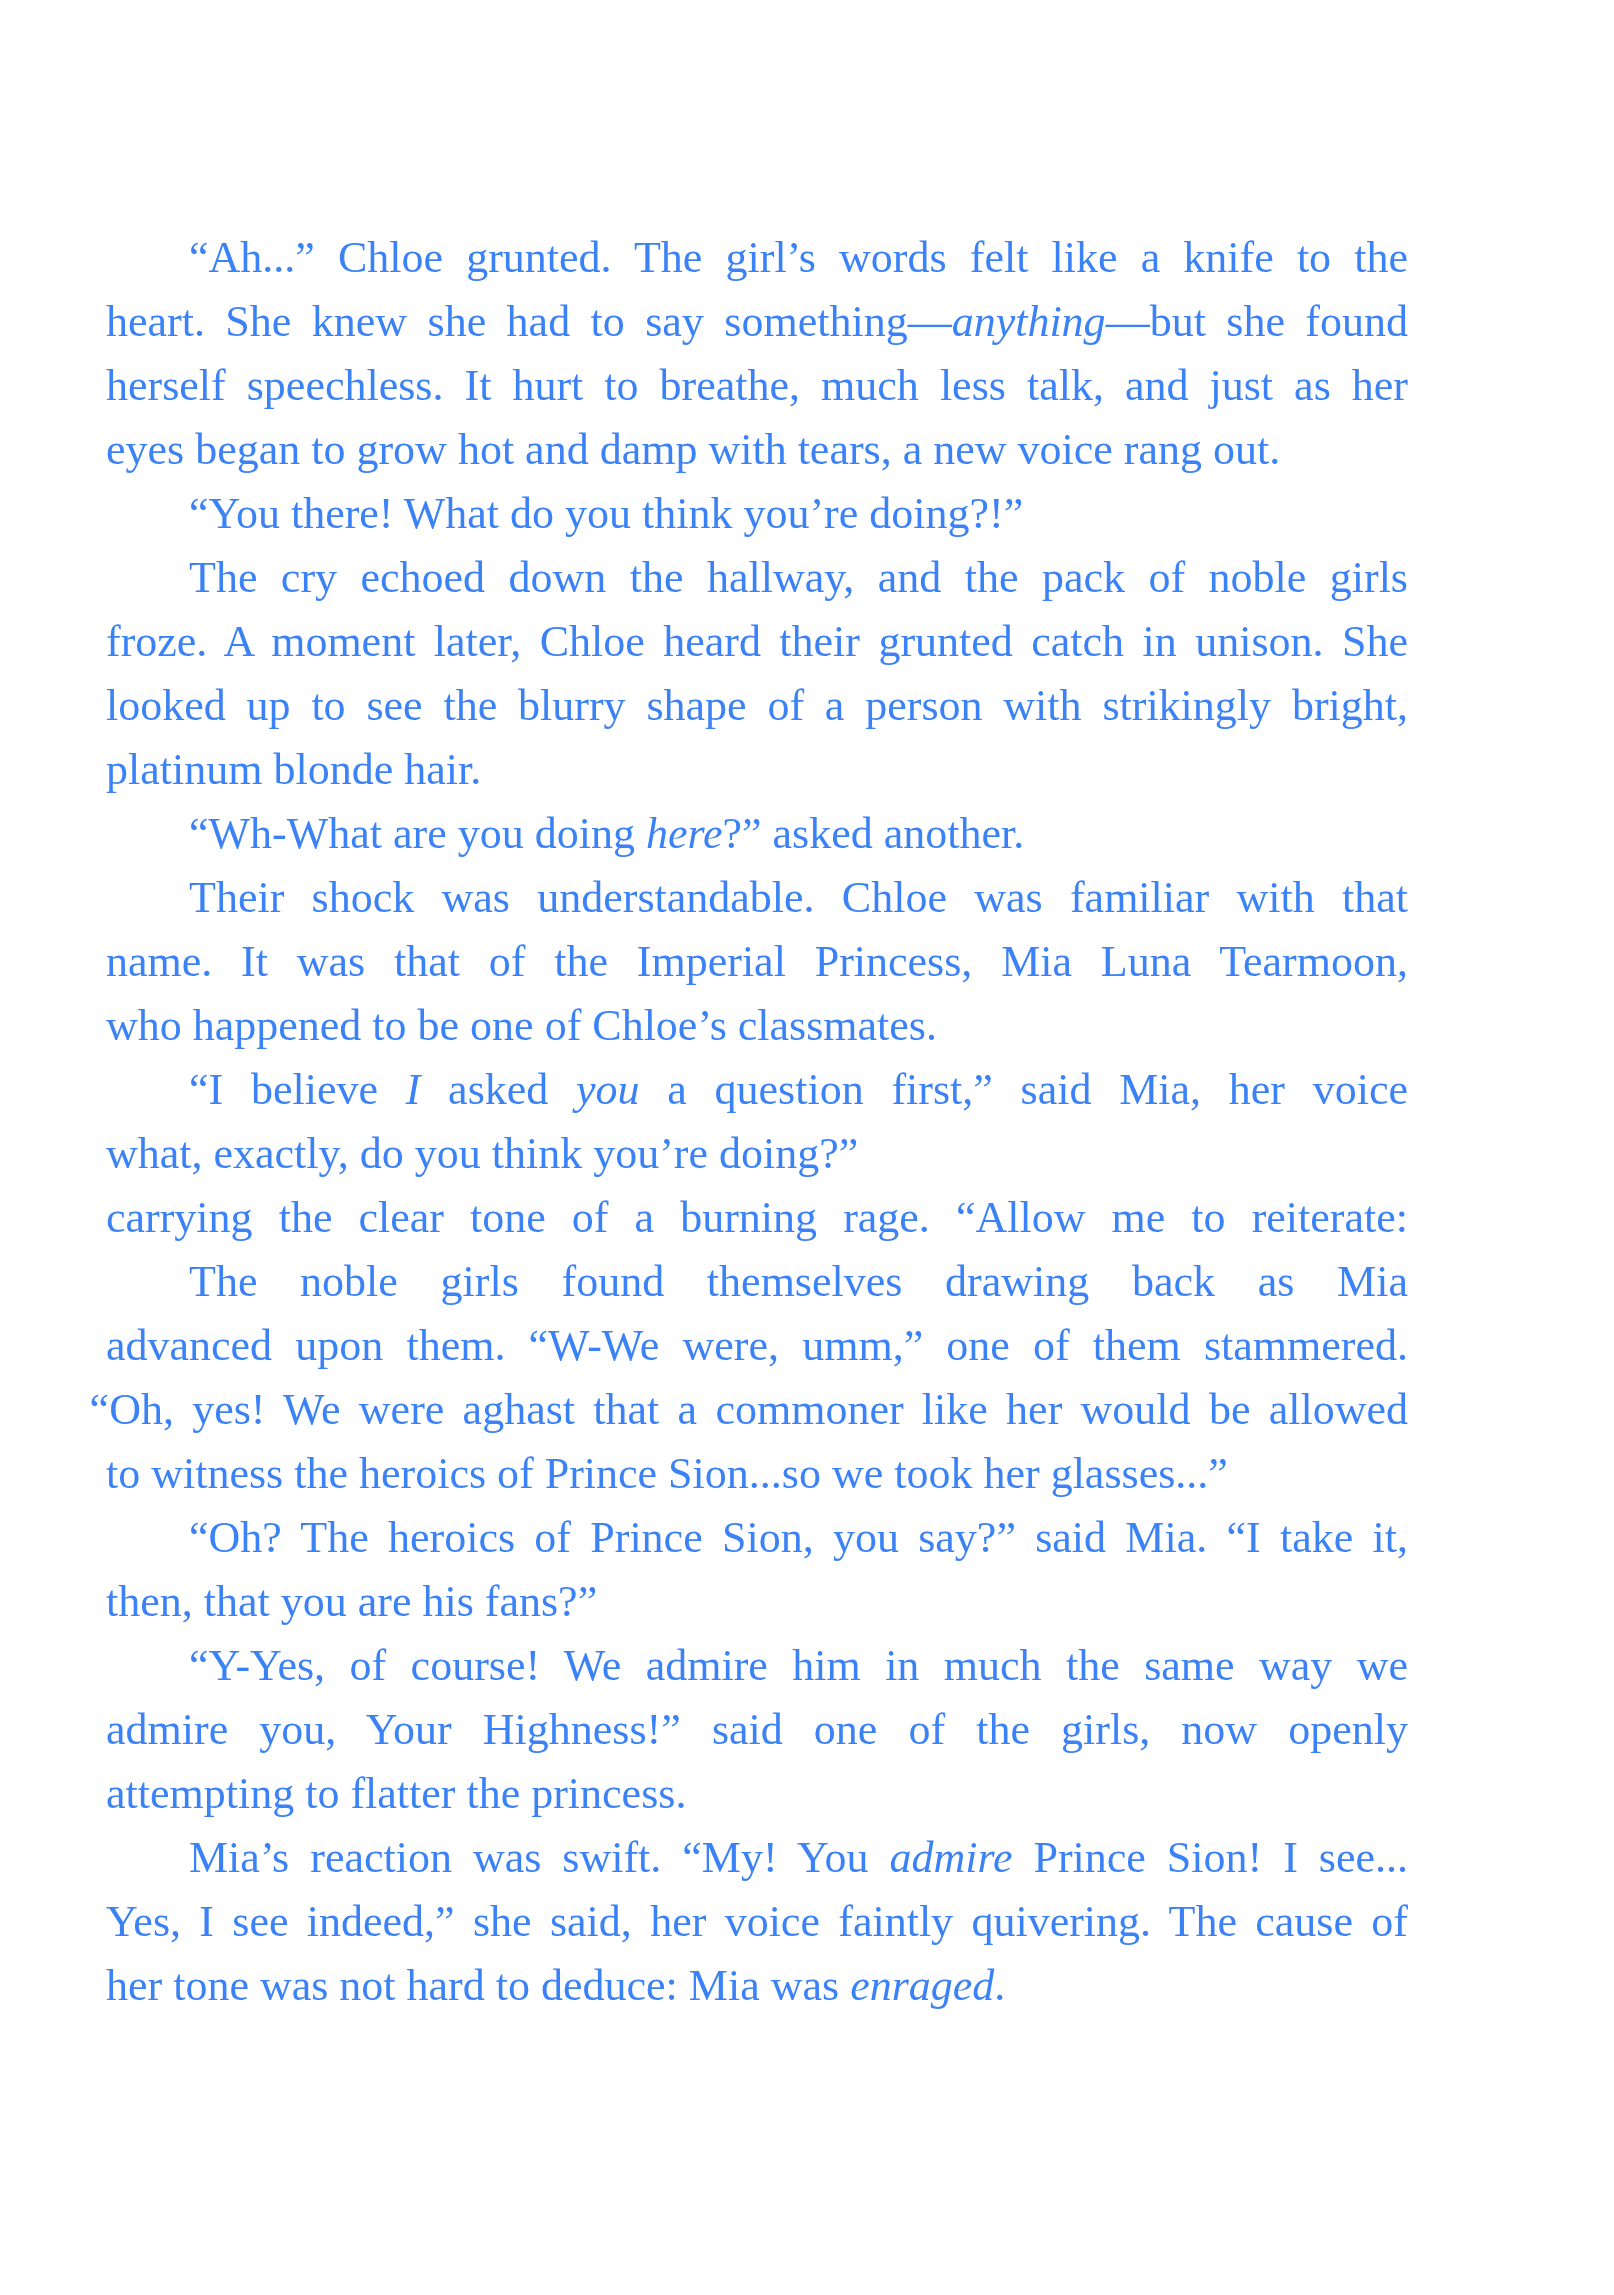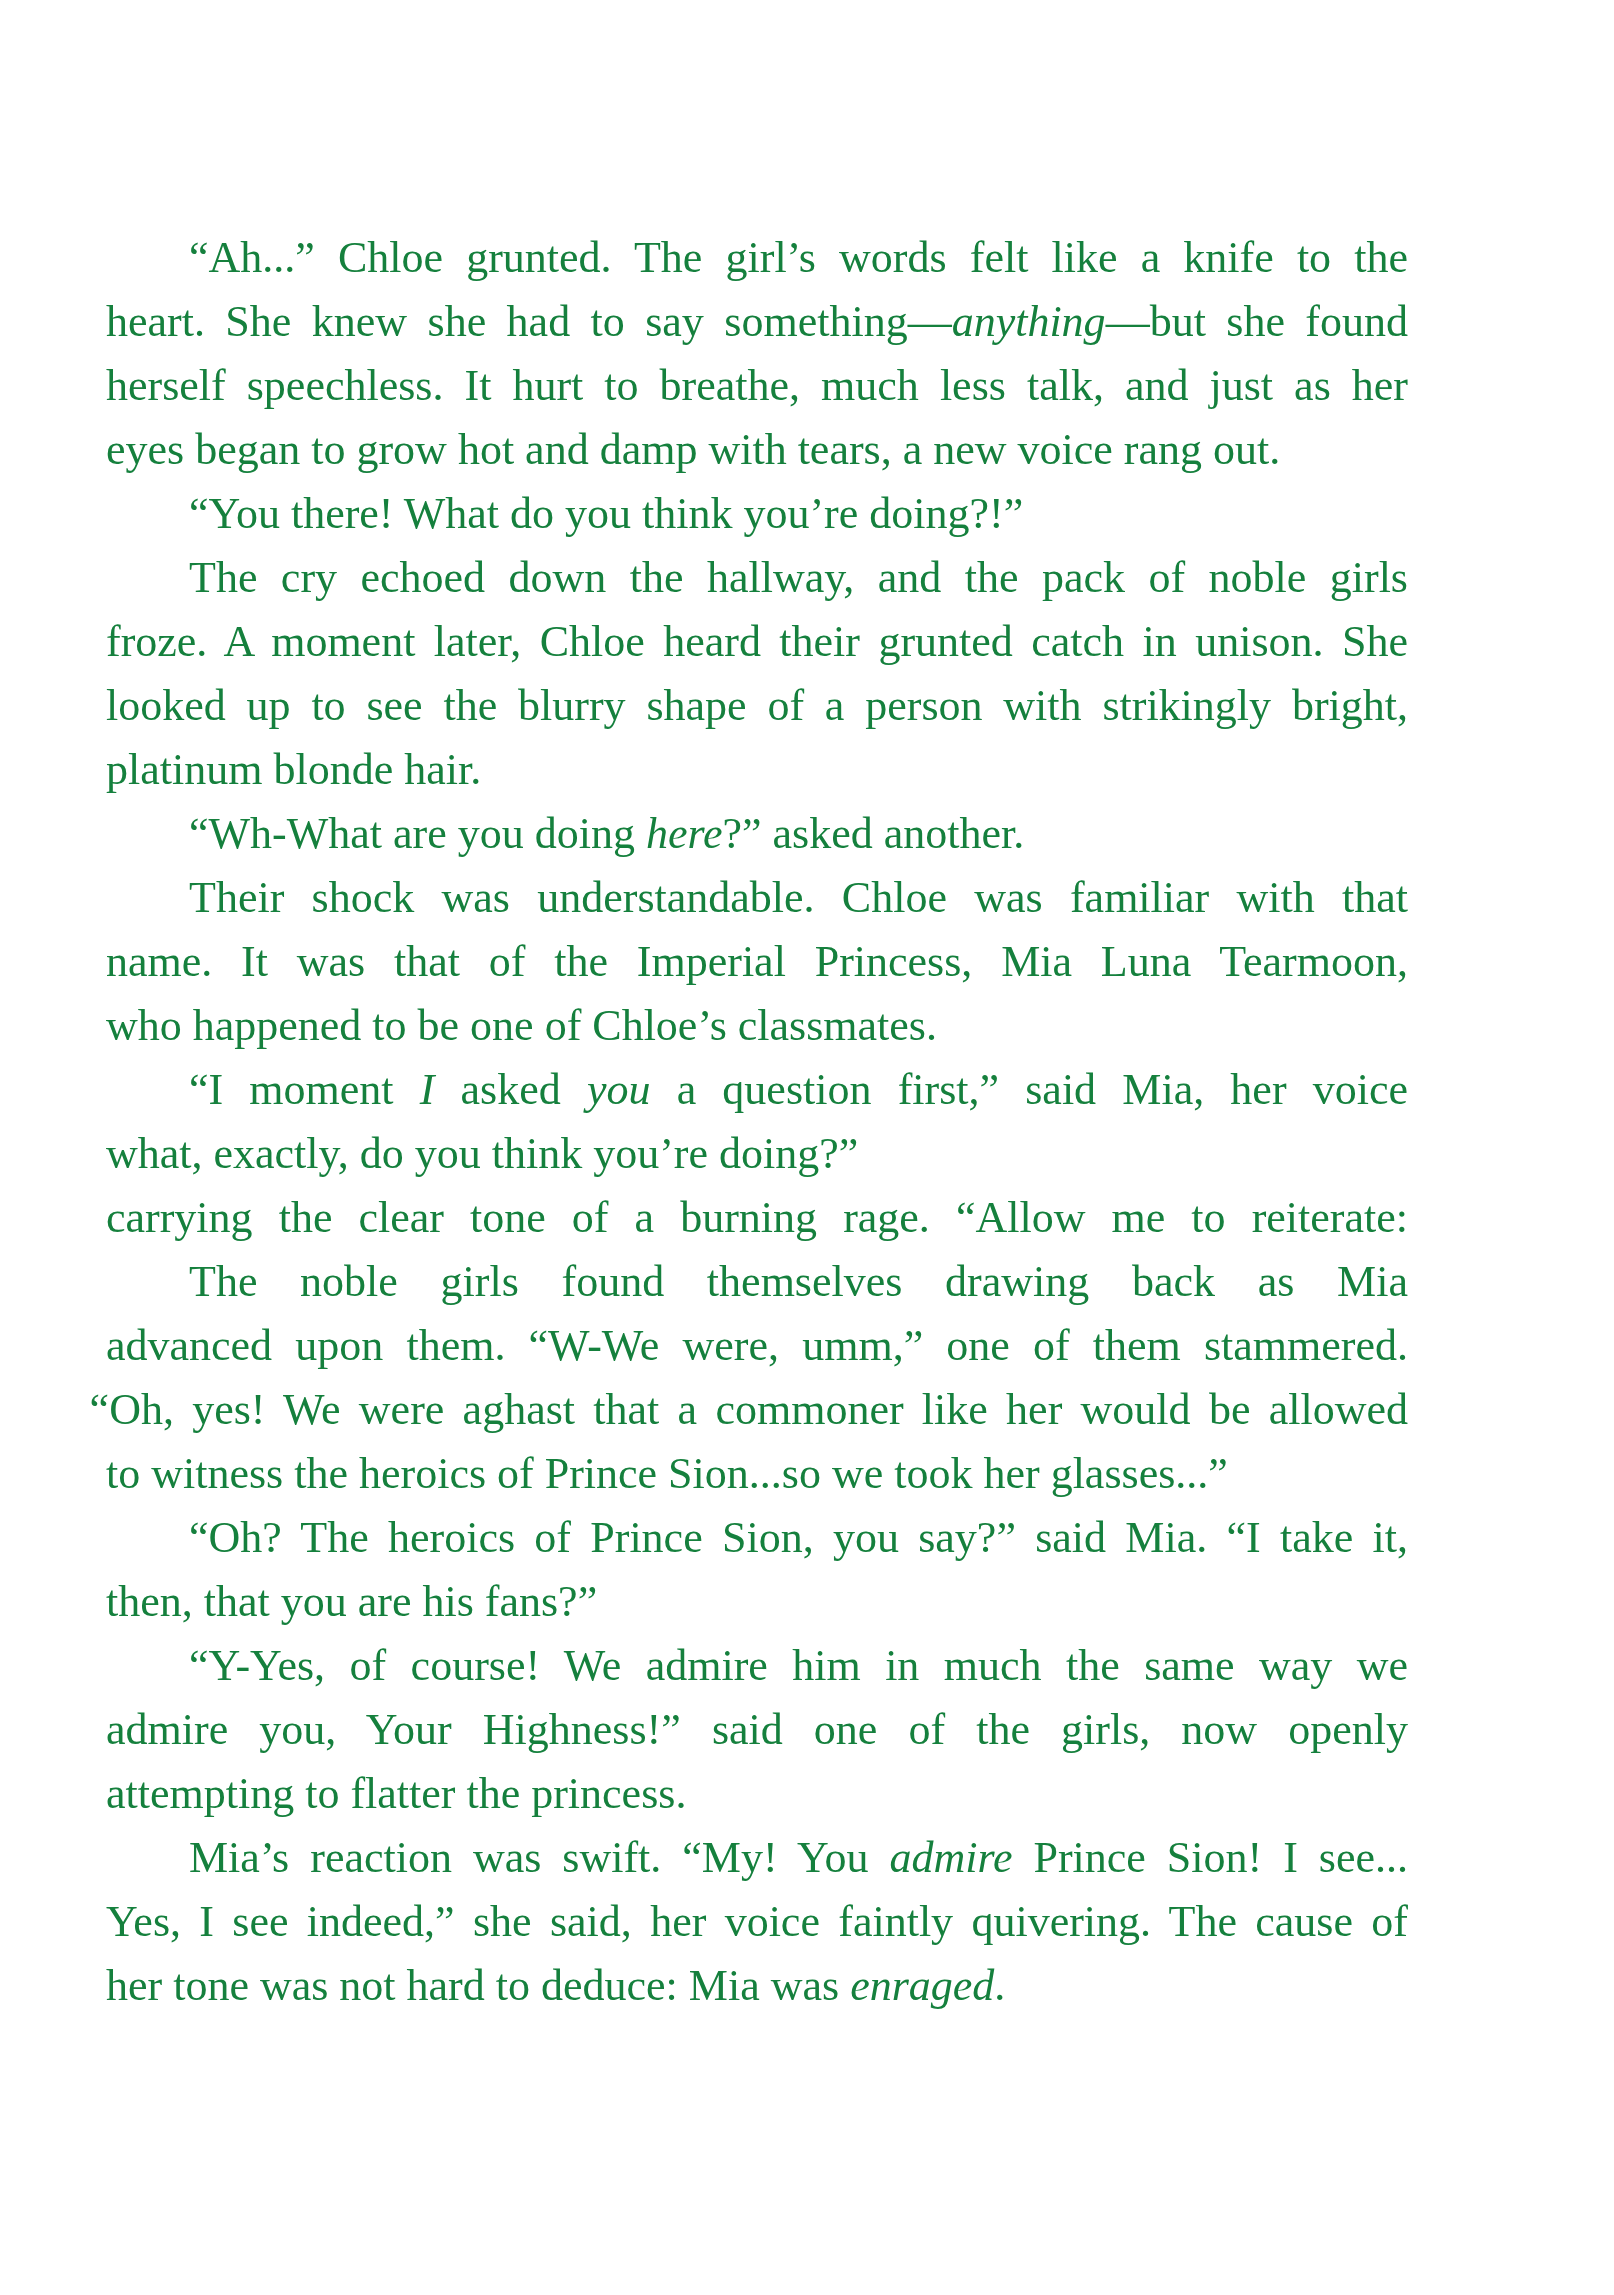--- a/index.html
+++ b/index.html
@@ -12,21 +12,21 @@
     font-family: "Liberation Serif", serif;
     color: #000000;
   }
   .text-block {
     position: absolute;
     left: 106px;
     top: 226px;
     width: 1302px;
     font-size: 44px;
     line-height: 64px;
-    color: #15803d;
+    color: #3b82f6;
   }
   .para { margin: 0; padding: 0; }
   .line {
     text-align: justify;
     text-align-last: justify;
     height: 64px;
     overflow: visible;
   }
   .line.first { text-indent: 83px; }
   .line.last { text-align-last: left; }
@@ -55,21 +55,21 @@
       </div>
       <div class="para">
         <div class="line first last"><span>“Wh-What are you doing </span><em>here</em><span>?” asked another.</span></div>
       </div>
       <div class="para">
         <div class="line first"><span>Their shock was understandable. Chloe was familiar with that</span></div>
         <div class="line"><span>name. It was that of the Imperial Princess, Mia Luna Tearmoon,</span></div>
         <div class="line last"><span>who happened to be one of Chloe’s classmates.</span></div>
       </div>
       <div class="para">
-        <div class="line first"><span>“I moment </span><em>I</em><span> asked </span><em>you</em><span> a question first,” said Mia, her voice</span></div>
+        <div class="line first"><span>“I believe </span><em>I</em><span> asked </span><em>you</em><span> a question first,” said Mia, her voice</span></div>
         <div class="line last"><span>what, exactly, do you think you’re doing?”</span></div>
         <div class="line"><span>carrying the clear tone of a burning rage. “Allow me to reiterate:</span></div>
       </div>
       <div class="para">
         <div class="line first"><span>The noble girls found themselves drawing back as Mia</span></div>
         <div class="line"><span>advanced upon them. “W-We were, umm,” one of them stammered.</span></div>
         <div class="line hang"><span>“Oh, yes! We were aghast that a commoner like her would be allowed</span></div>
         <div class="line last"><span>to witness the heroics of Prince Sion...so we took her glasses...”</span></div>
       </div>
       <div class="para">

